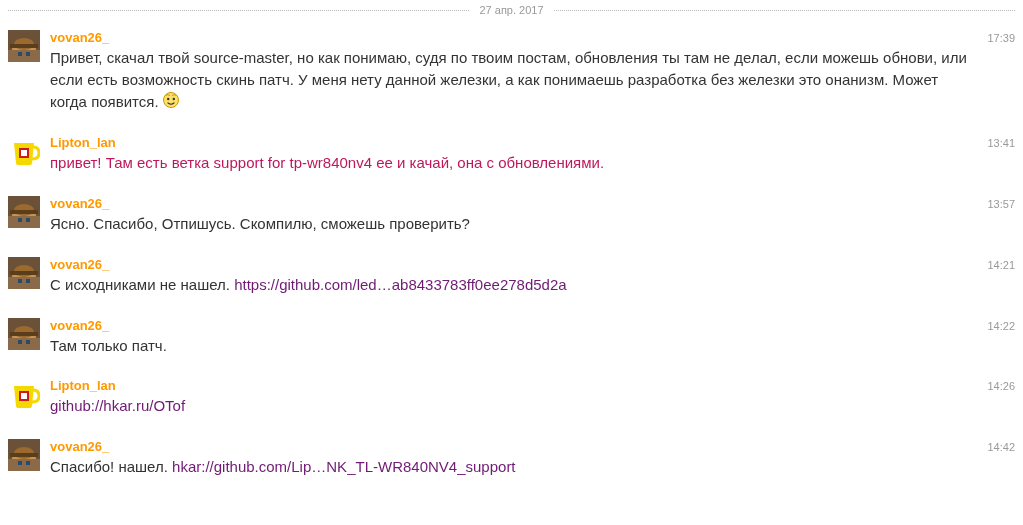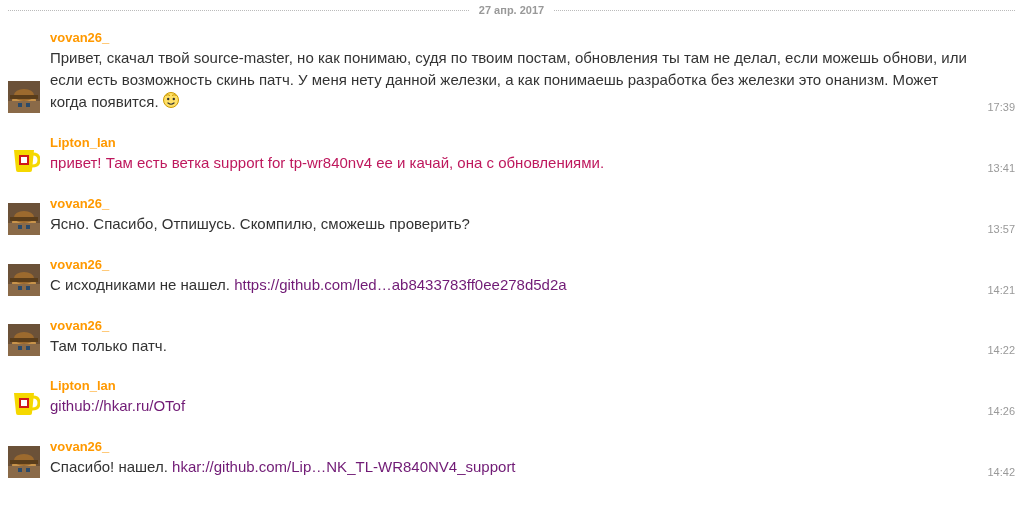--- a/index.html
+++ b/index.html
@@ -20,25 +20,24 @@
   }
   .date-divider .line {
     flex: 1;
     border-top: 1px dotted #bbb;
     height: 0;
   }
   .date-divider .date-text {
     padding: 0 10px;
     color: #999;
     font-size: 11px;
-    font-weight: bold;
   }
   .msg {
     display: flex;
-    align-items: flex-end;
+    align-items: flex-start;
     padding: 6px 8px 6px 8px;
     margin-bottom: 10px;
   }
   .avatar {
     width: 32px;
     height: 32px;
     flex-shrink: 0;
     margin-right: 10px;
   }
   .avatar svg { display:block; }

